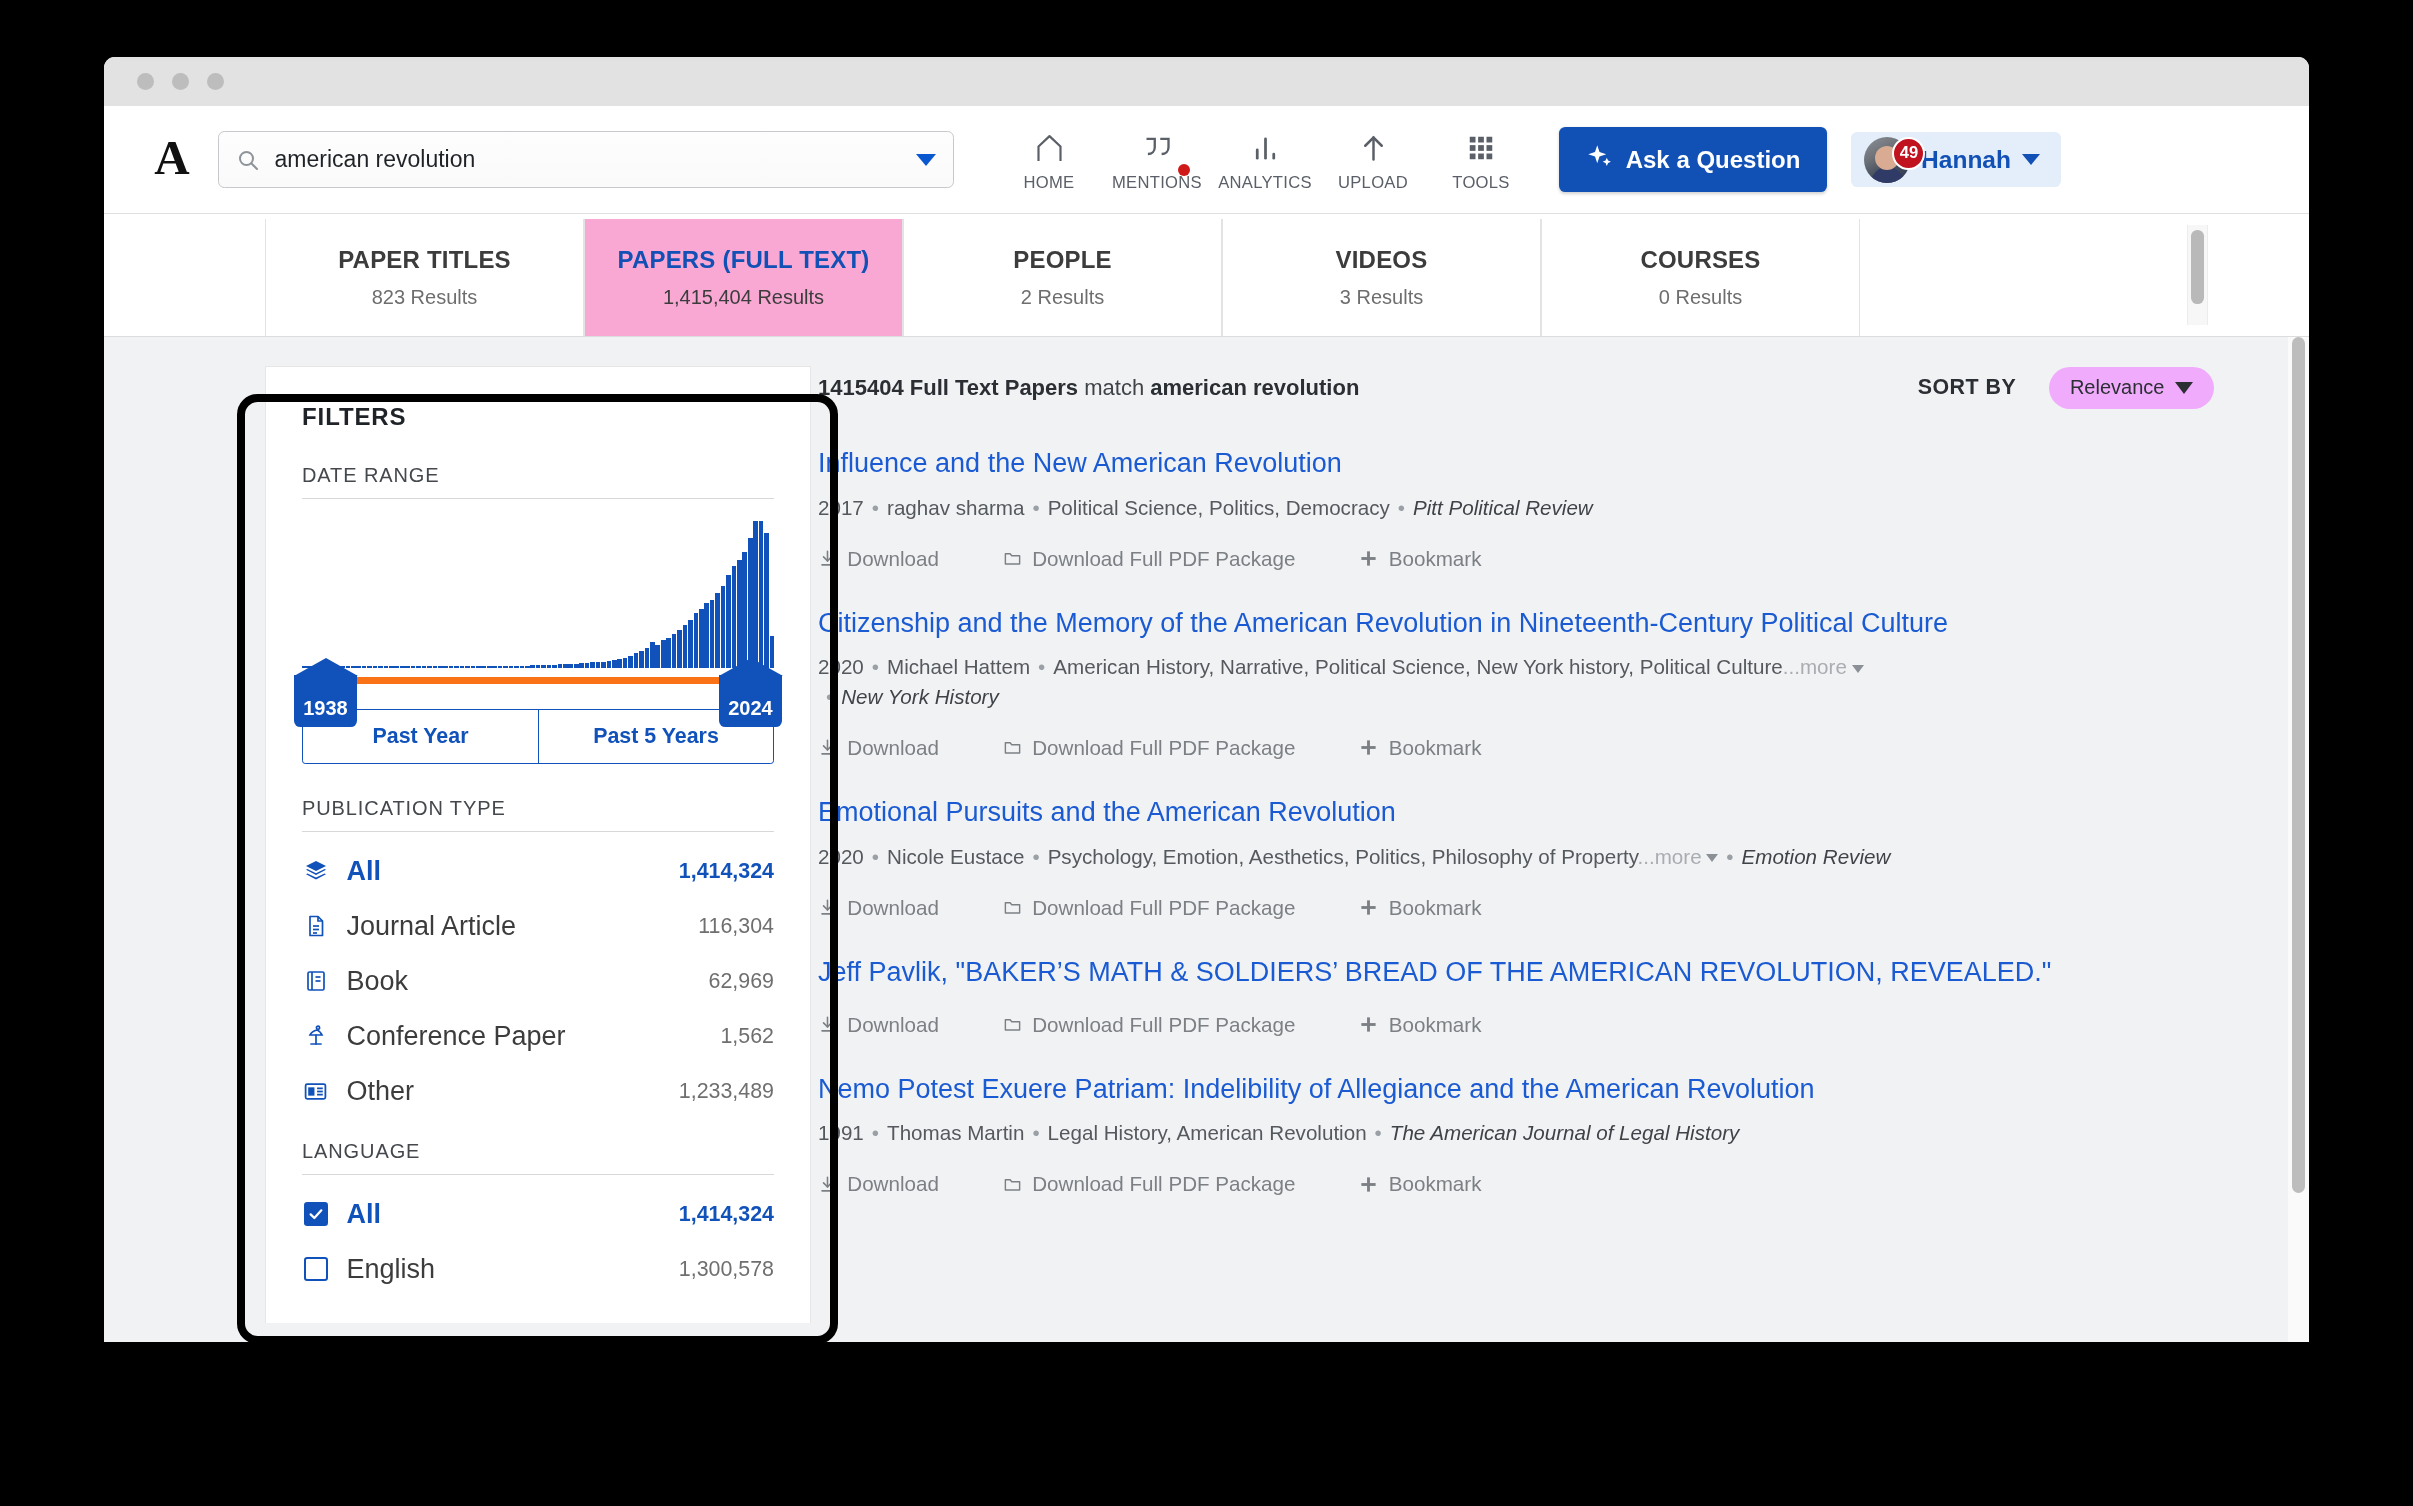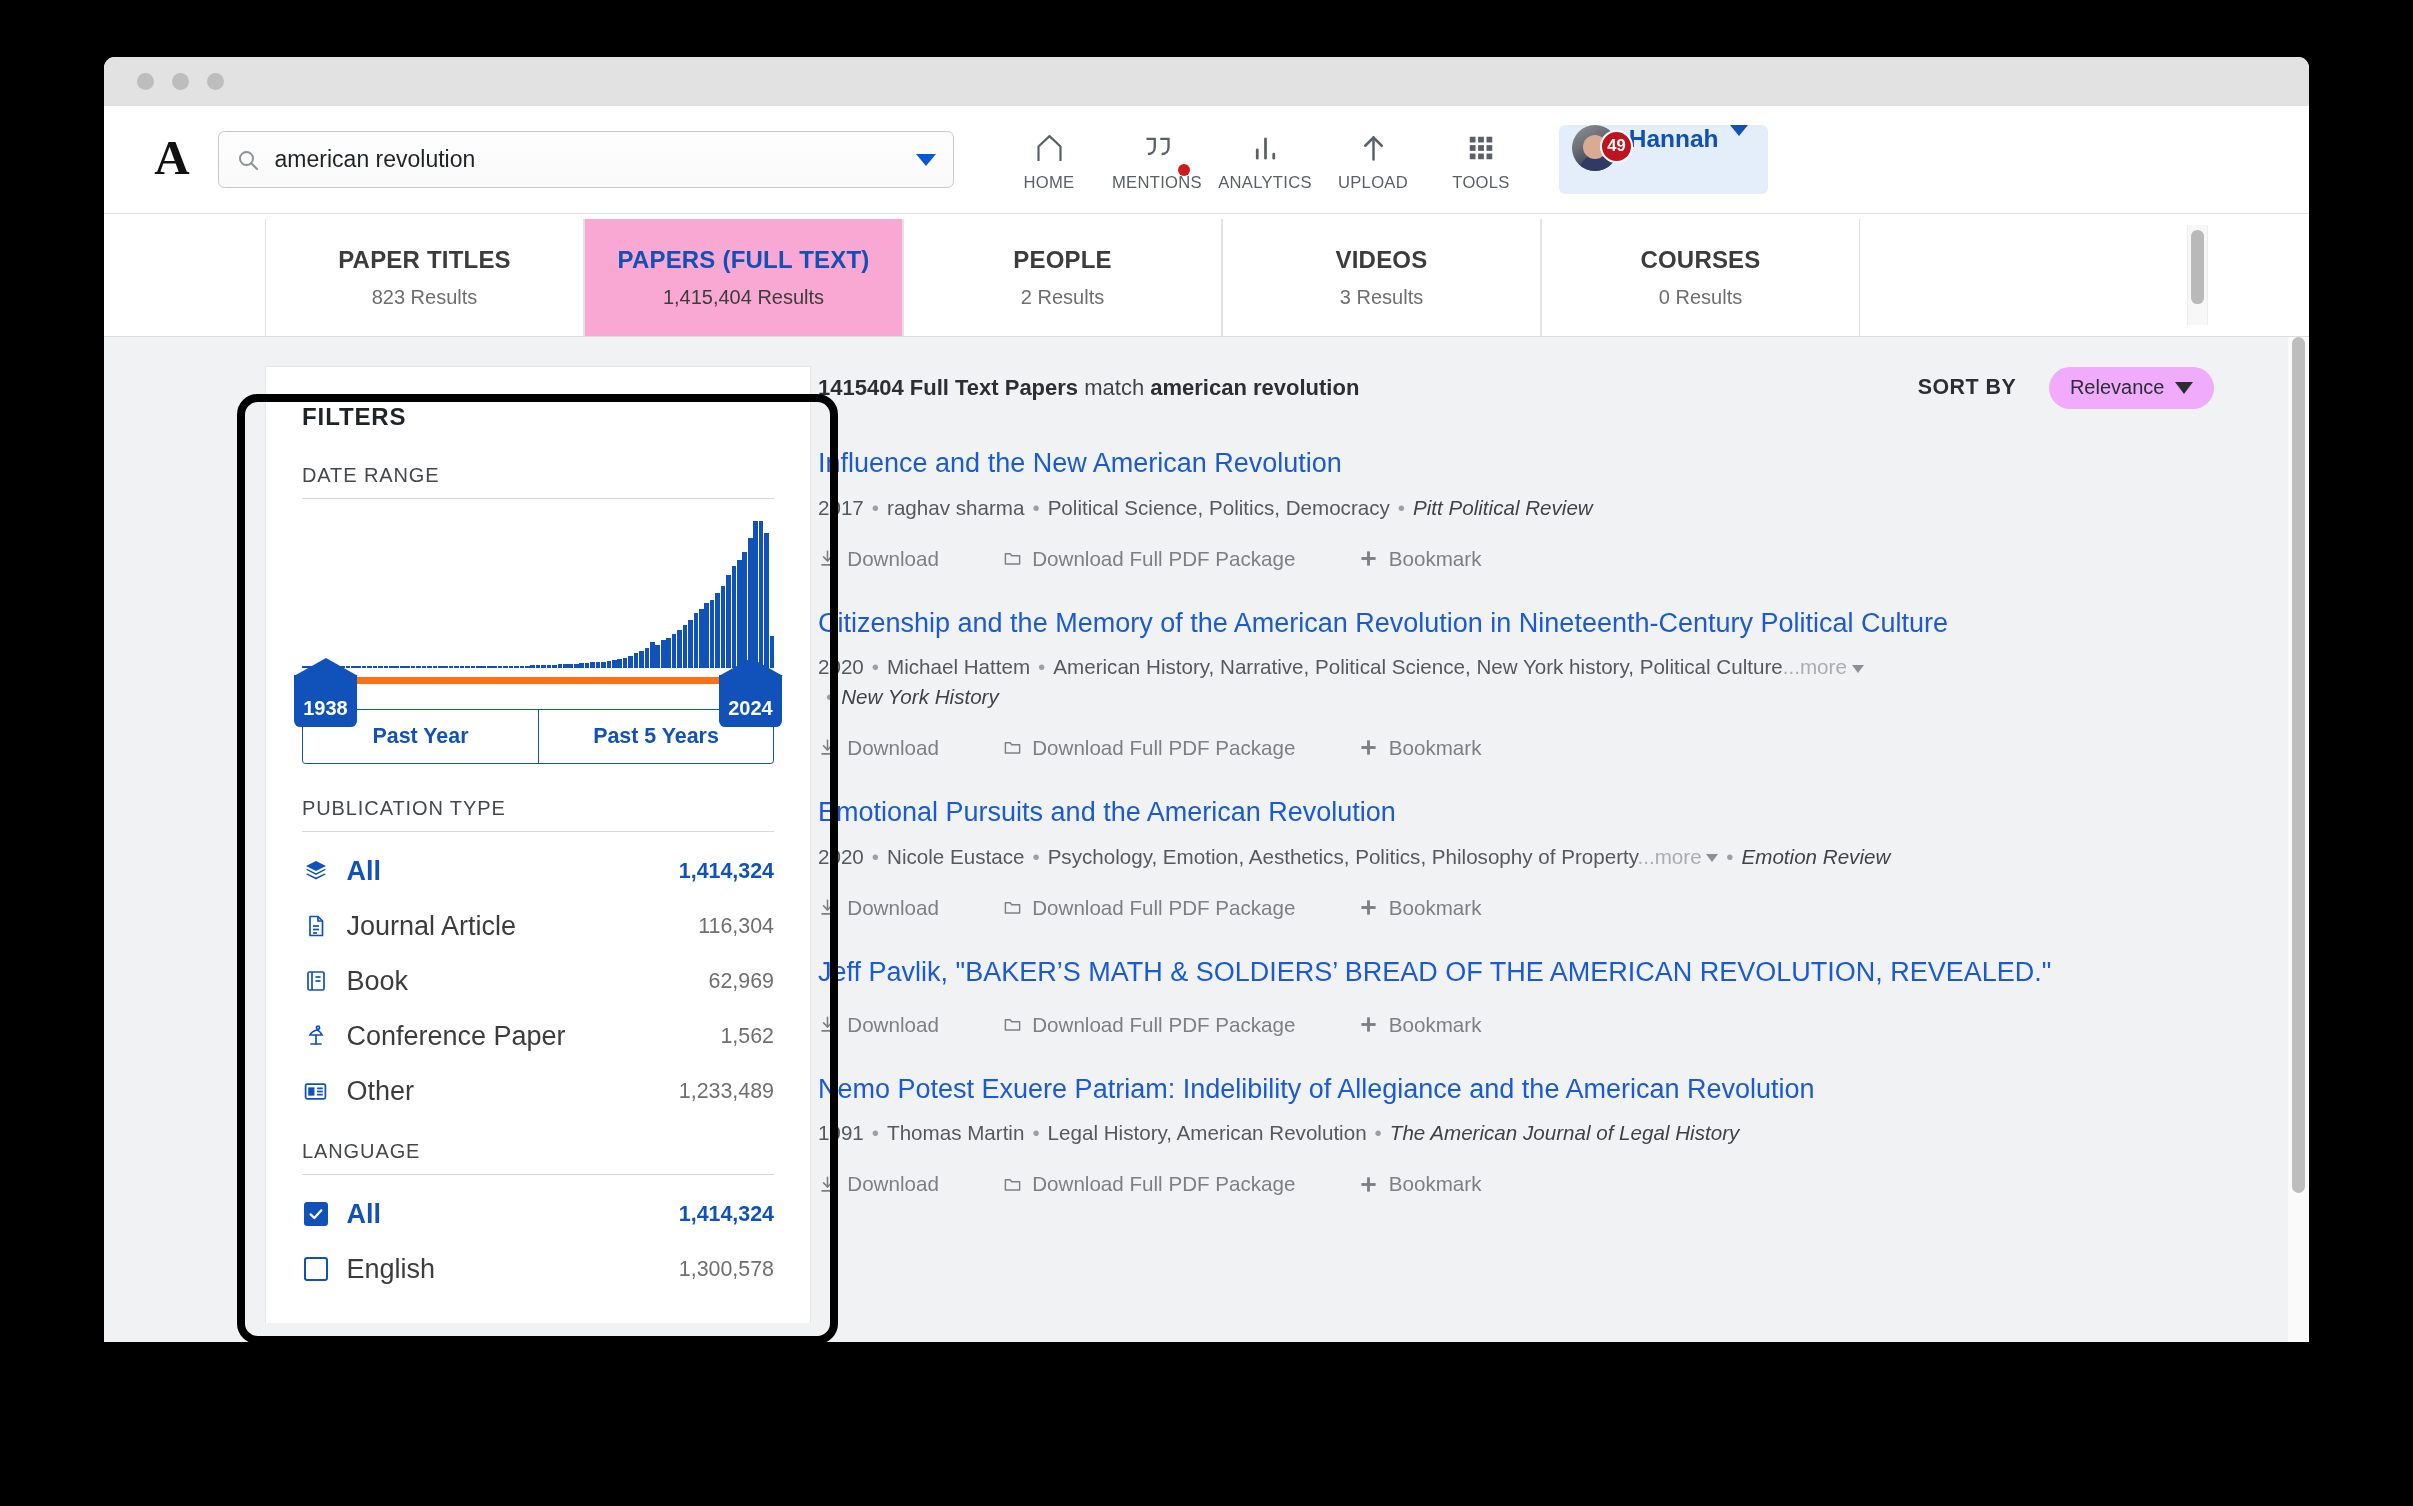--- a/index.html
+++ b/index.html
@@ -90,24 +90,24 @@
     border-radius: 6.3px;
     display: flex; align-items: center; justify-content: center;
     gap: 12.7px;
     padding: 0 27px;
     color: #fff; font-size: 24px; font-weight: 700;
     box-shadow: 0 1.6px 3.2px rgba(0,0,0,.18);
     cursor: pointer;
   }
   #user-chip {
     margin-left: 24px;
-    height: 69px;
+    height: 55px;
     background: #e4edfa;
     border-radius: 6.3px;
-    display: flex; 
+    display: flex; align-items: center;
     padding: 0 20.6px 0 12.7px;
     gap: 11px; position: relative;
     cursor: pointer;
   }
   #avatar {
     width: 46px; height: 46px; border-radius: 50%;
     background: linear-gradient(150deg,#8d9298 0%, #6e7278 35%, #47505f 60%, #2d3550 100%);
     position: relative; overflow: hidden; flex: 0 0 auto;
   }
   #avatar::after{
@@ -422,20 +422,29 @@
               <rect x="16.4" y="9.7" width="4.6" height="4.6"></rect>
             <rect x="3" y="16.4" width="4.6" height="4.6"></rect>
               <rect x="9.7" y="16.4" width="4.6" height="4.6"></rect>
               <rect x="16.4" y="16.4" width="4.6" height="4.6"></rect>
           </svg>
         </span>
         <span class="lbl">TOOLS</span>
       </div>
     </div>
 
+    <div id="ask-btn">
+      <span>
+        <svg width="27" height="27" viewBox="0 0 24 24" fill="#ffffff">
+          <path d="M10 2 L12 8 L18 10 L12 12 L10 18 L8 12 L2 10 L8 8 Z"></path>
+          <path d="M18.5 13 L19.6 15.6 L22.2 16.7 L19.6 17.8 L18.5 20.4 L17.4 17.8 L14.8 16.7 L17.4 15.6 Z"></path>
+        </svg>
+      </span>
+      <span>Ask a Question</span>
+    </div>
 
     <div id="user-chip">
       <div id="avatar"></div>
       <div id="badge">49</div>
       <span id="user-name">Hannah</span>
       <span id="user-caret"></span>
     </div>
   </div>
 
   <div id="tabsrow">

